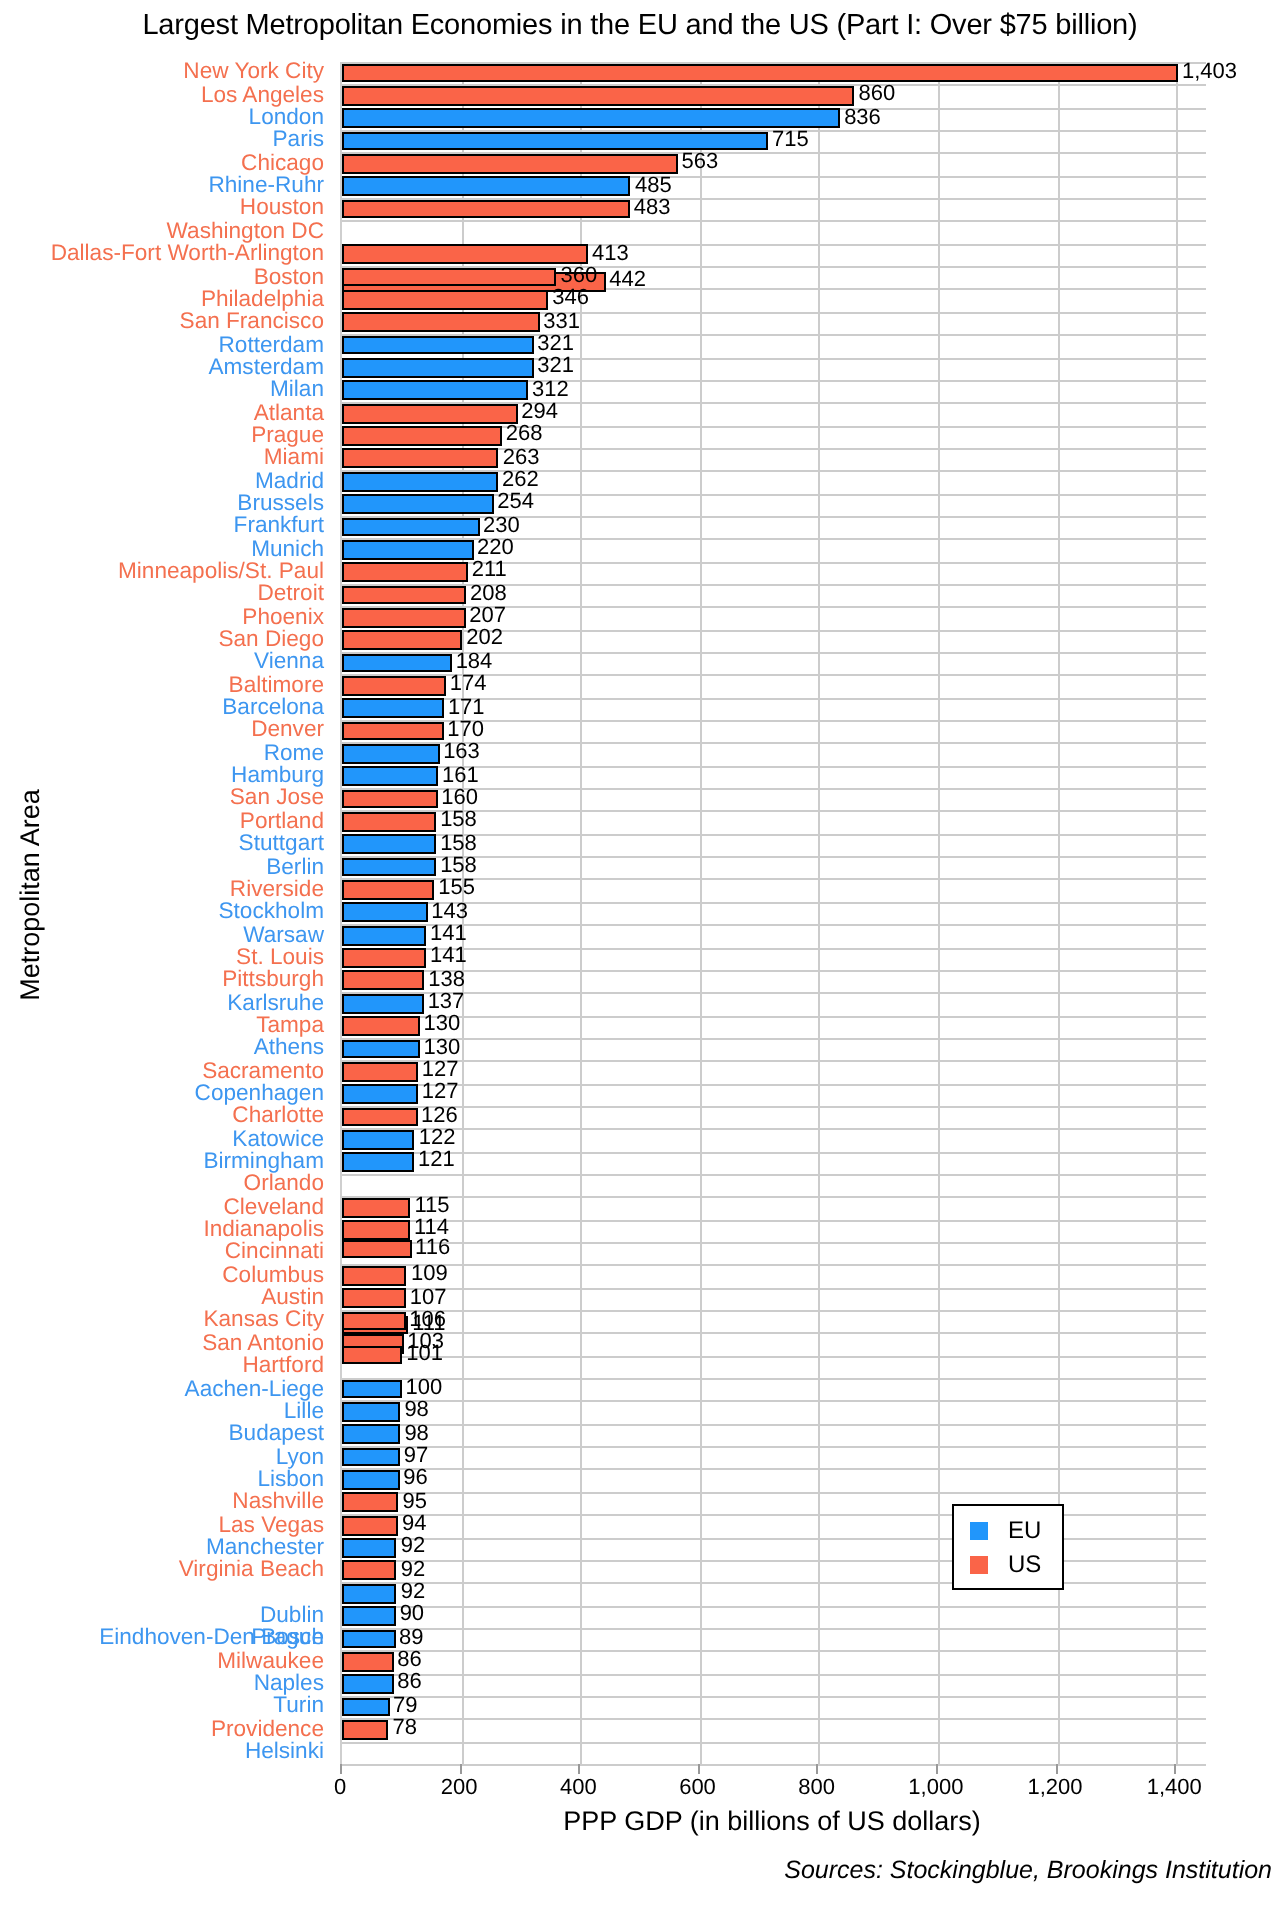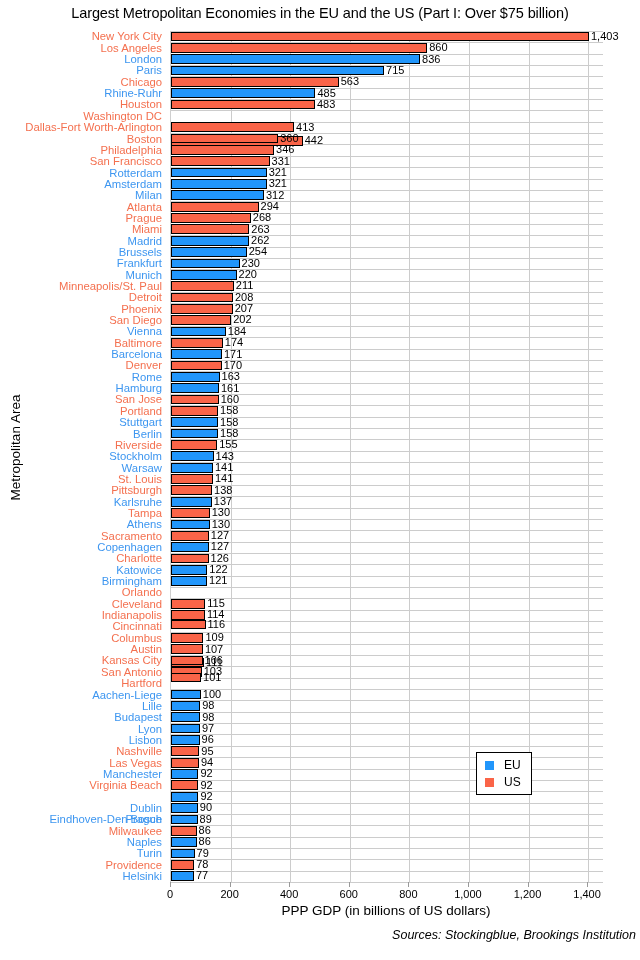--- a/index.html
+++ b/index.html
@@ -660,24 +660,20 @@
           <div class="bar-value" style="left: 25.6221px;">86</div>
         </div>
         <div class="bar-row" style="top: 816.96px; height: 11.3467px;">
           <div class="bar eu" style="width: 23.5366px; height: 9.74667px;"></div>
           <div class="bar-value" style="left: 23.5366px;">79</div>
         </div>
         <div class="bar-row" style="top: 828.307px; height: 11.3467px;">
           <div class="bar us" style="width: 23.2386px; height: 9.74667px;"></div>
           <div class="bar-value" style="left: 23.2386px;">78</div>
         </div>
-        <div class="bar-row" style="top: 839.653px; height: 11.3467px;">
-          <div class="bar eu" style="width: 22.9407px; height: 9.74667px;"></div>
-          <div class="bar-value" style="left: 22.9407px;">77</div>
-        </div>
       </div>
   </div>
 
   <div id="xaxis-ticks">
       <div class="tick-mark" style="left: 0px;"></div>
       <div class="tick-label" style="left: 0px;">0</div>
       <div class="tick-mark" style="left: 59.5862px;"></div>
       <div class="tick-label" style="left: 59.5862px;">200</div>
       <div class="tick-mark" style="left: 119.172px;"></div>
       <div class="tick-label" style="left: 119.172px;">400</div>

